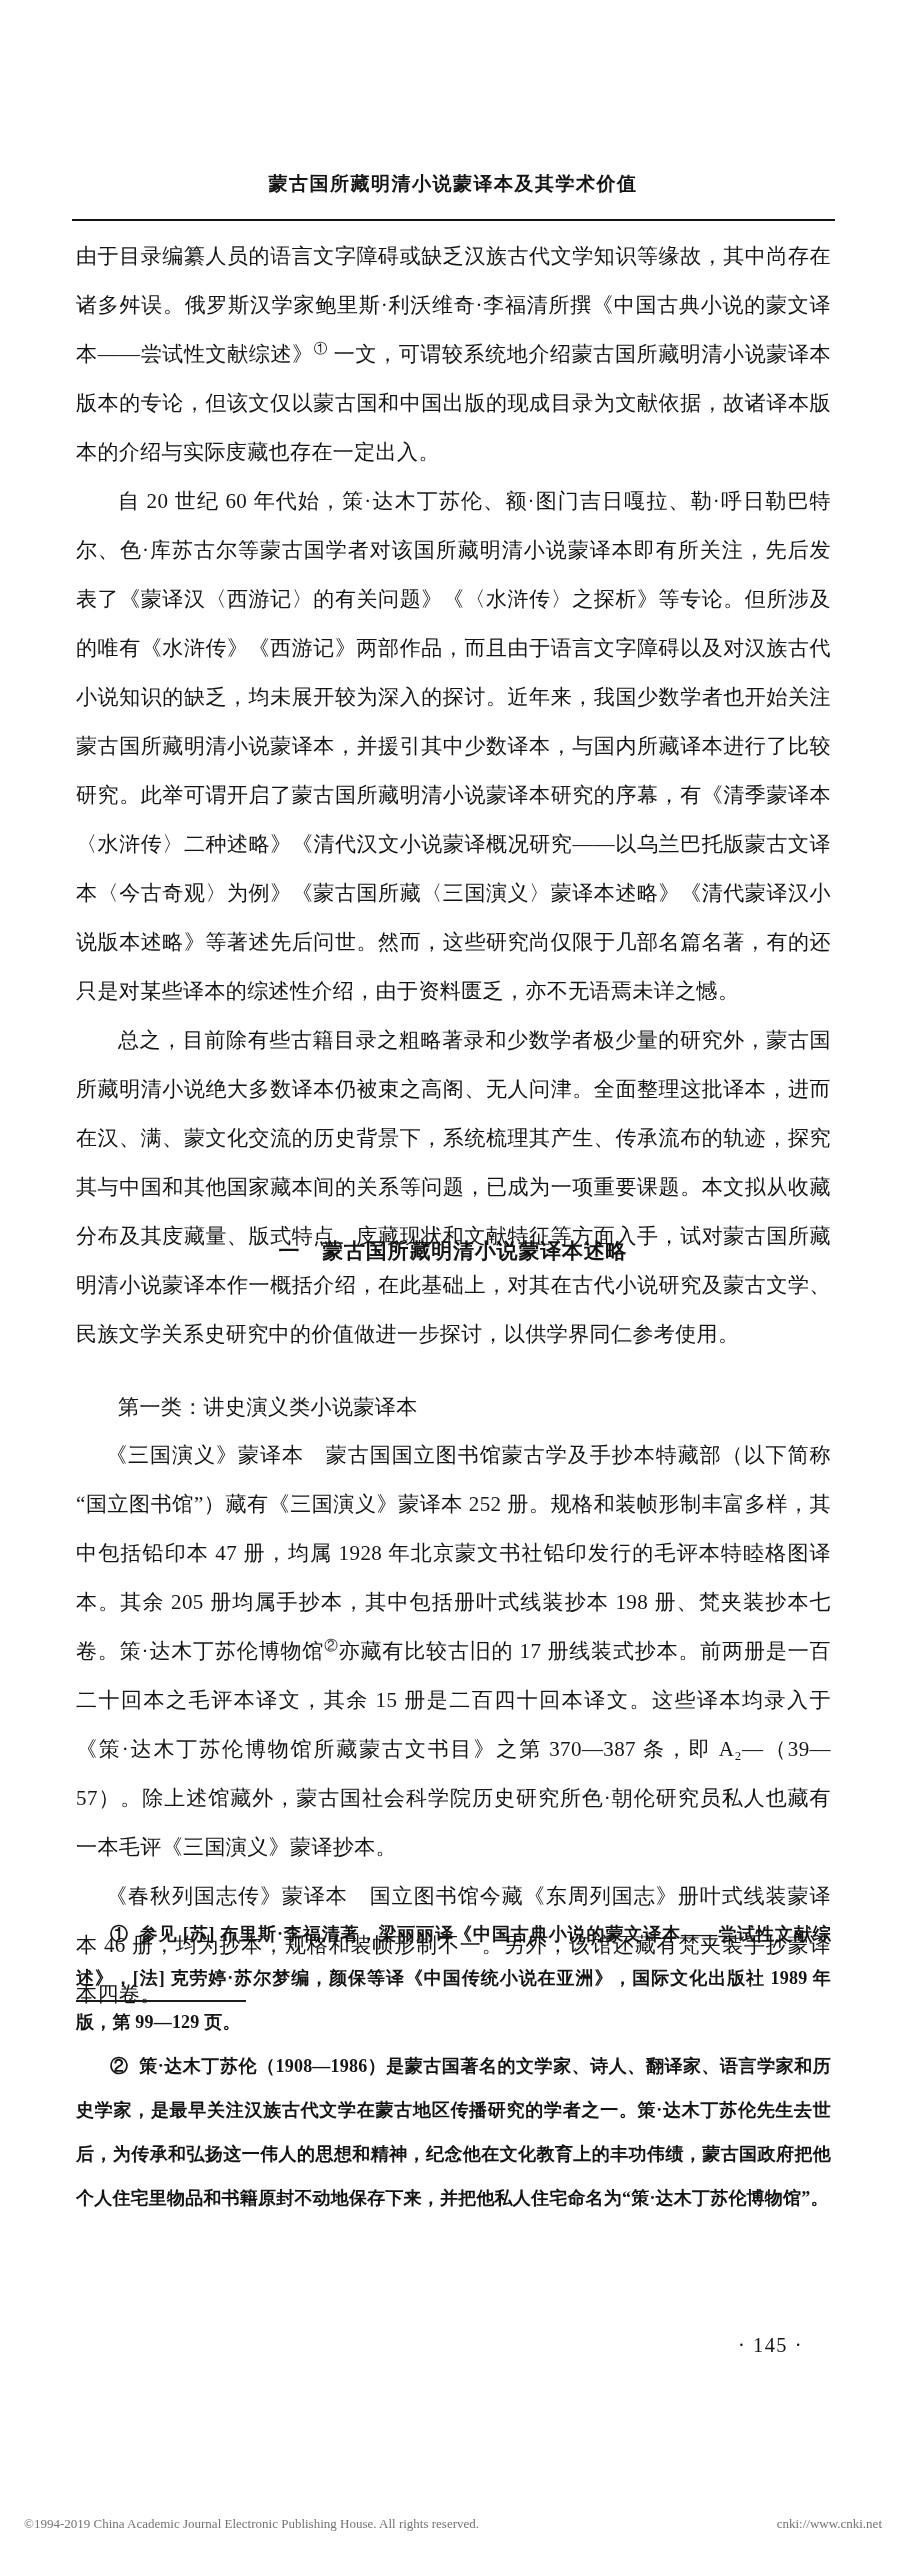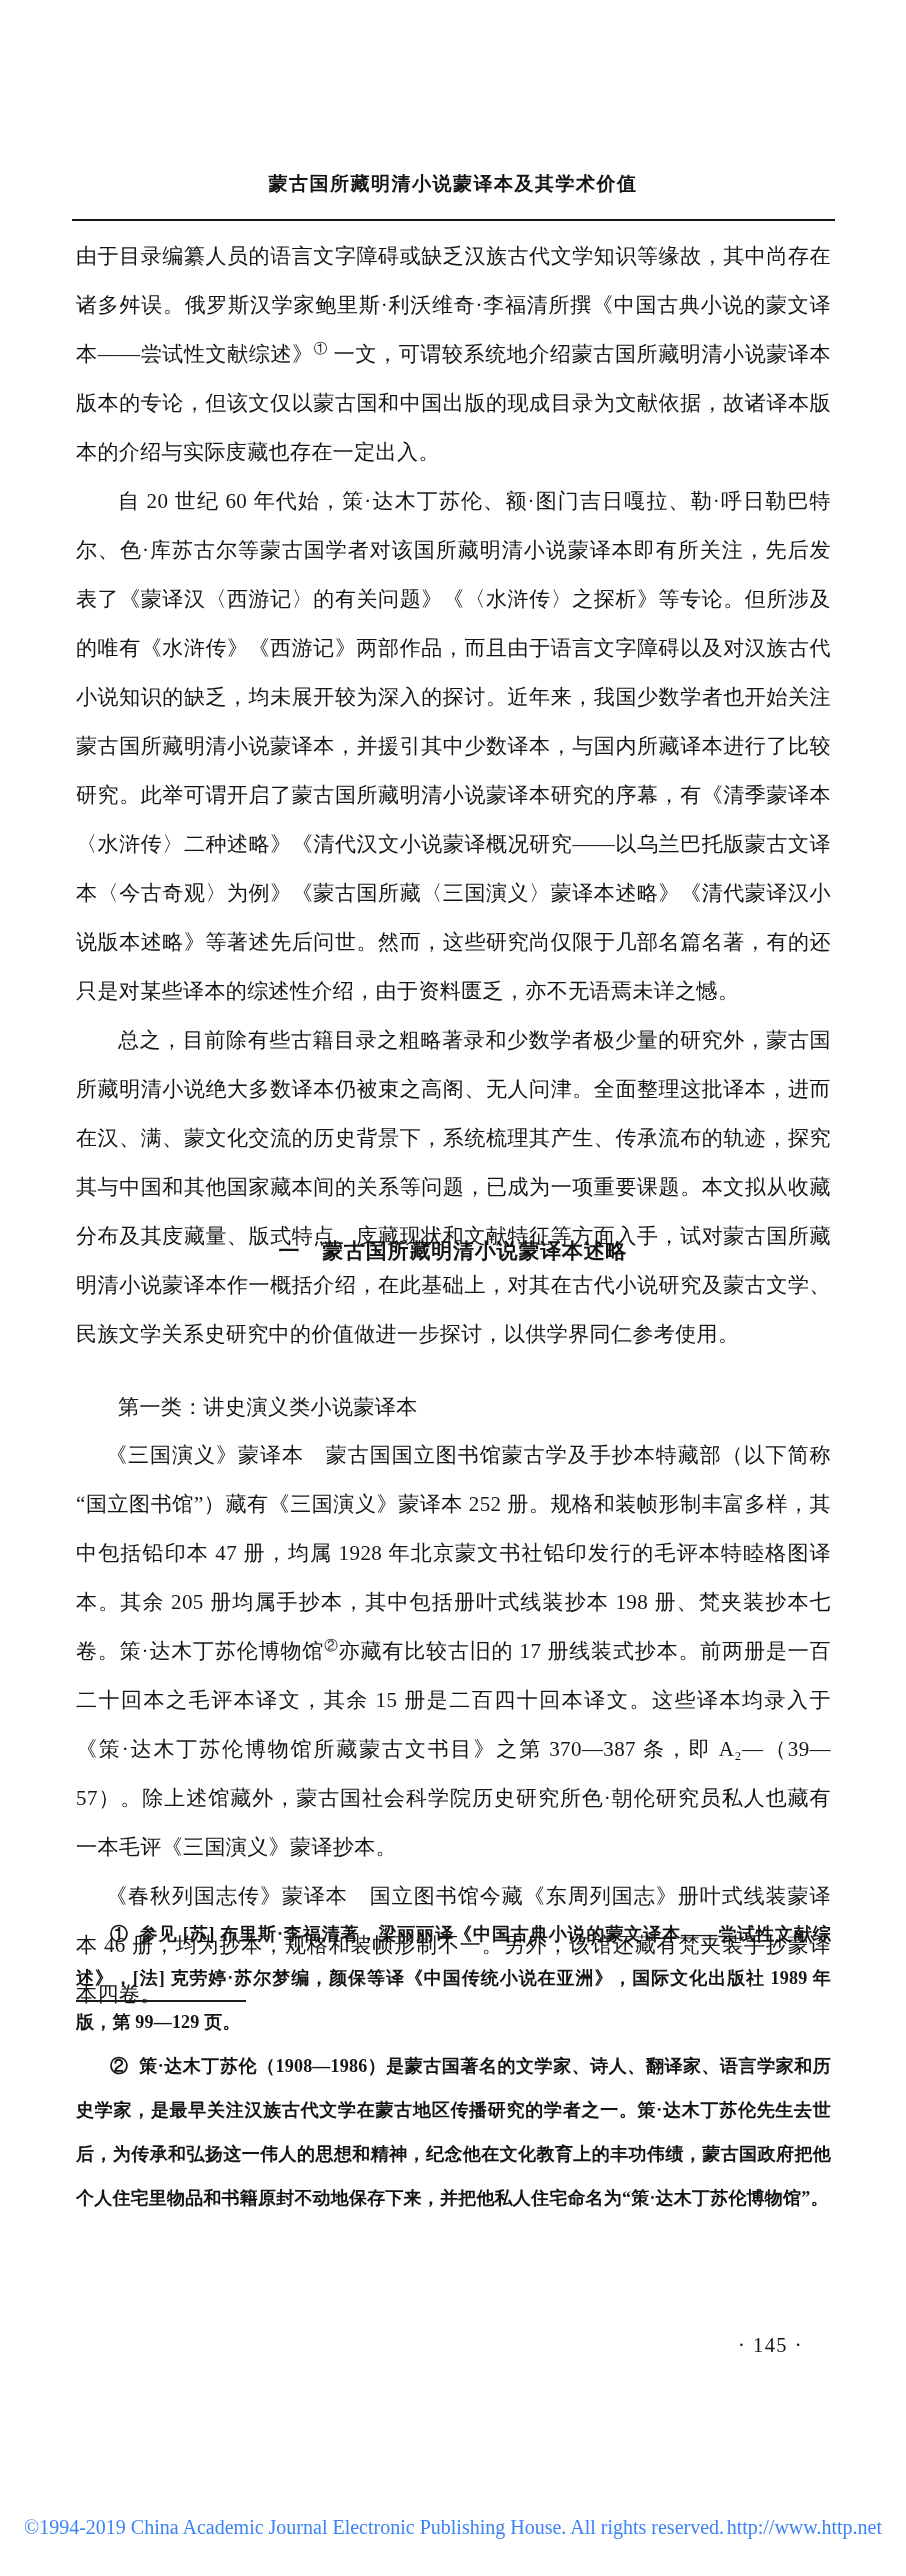--- a/index.html
+++ b/index.html
@@ -49,21 +49,21 @@
     text-align:justify;text-indent:34px;letter-spacing:0.2px;
   }
   .fn-marker{margin-right:10.6px;}
   .page-number{
     position:absolute;top:2334px;left:725px;width:91px;
     text-align:center;font-size:20.4px;letter-spacing:1.5px;
   }
   .watermark{
     position:absolute;top:2516px;left:24px;right:24px;
     display:flex;justify-content:space-between;align-items:baseline;
-    color:#3b82f6;font-size:20px;
+    color:#737373;font-size:13px;
     font-family:"Liberation Serif","DejaVu Serif",serif;
   }
 </style>
 </head>
 <body>
 
 <div class="page">
 
   <div class="header-title">蒙古国所藏明清小说蒙译本及其学术价值</div>
 
@@ -89,17 +89,17 @@
 
   <div class="footnotes">
       <p class="fn"><span class="fn-marker">①</span><span>参见 [苏] 布里斯·李福清著，梁丽丽译《中国古典小说的蒙文译本——尝试性文献综述》，[法] 克劳婷·苏尔梦编，颜保等译《中国传统小说在亚洲》，国际文化出版社 1989 年版，第 99—129 页。</span></p>
       <p class="fn"><span class="fn-marker">②</span><span>策·达木丁苏伦（1908—1986）是蒙古国著名的文学家、诗人、翻译家、语言学家和历史学家，是最早关注汉族古代文学在蒙古地区传播研究的学者之一。策·达木丁苏伦先生去世后，为传承和弘扬这一伟人的思想和精神，纪念他在文化教育上的丰功伟绩，蒙古国政府把他个人住宅里物品和书籍原封不动地保存下来，并把他私人住宅命名为“策·达木丁苏伦博物馆”。</span></p>
     </div>
 
   <div class="page-number">· 145 ·</div>
 
   <div class="watermark">
     <span>©1994-2019 China Academic Journal Electronic Publishing House. All rights reserved.</span>
-    <span>http://www.http.net</span>
+    <span>cnki://www.cnki.net</span>
   </div>
 
 </div>
 
 
 </body></html>

